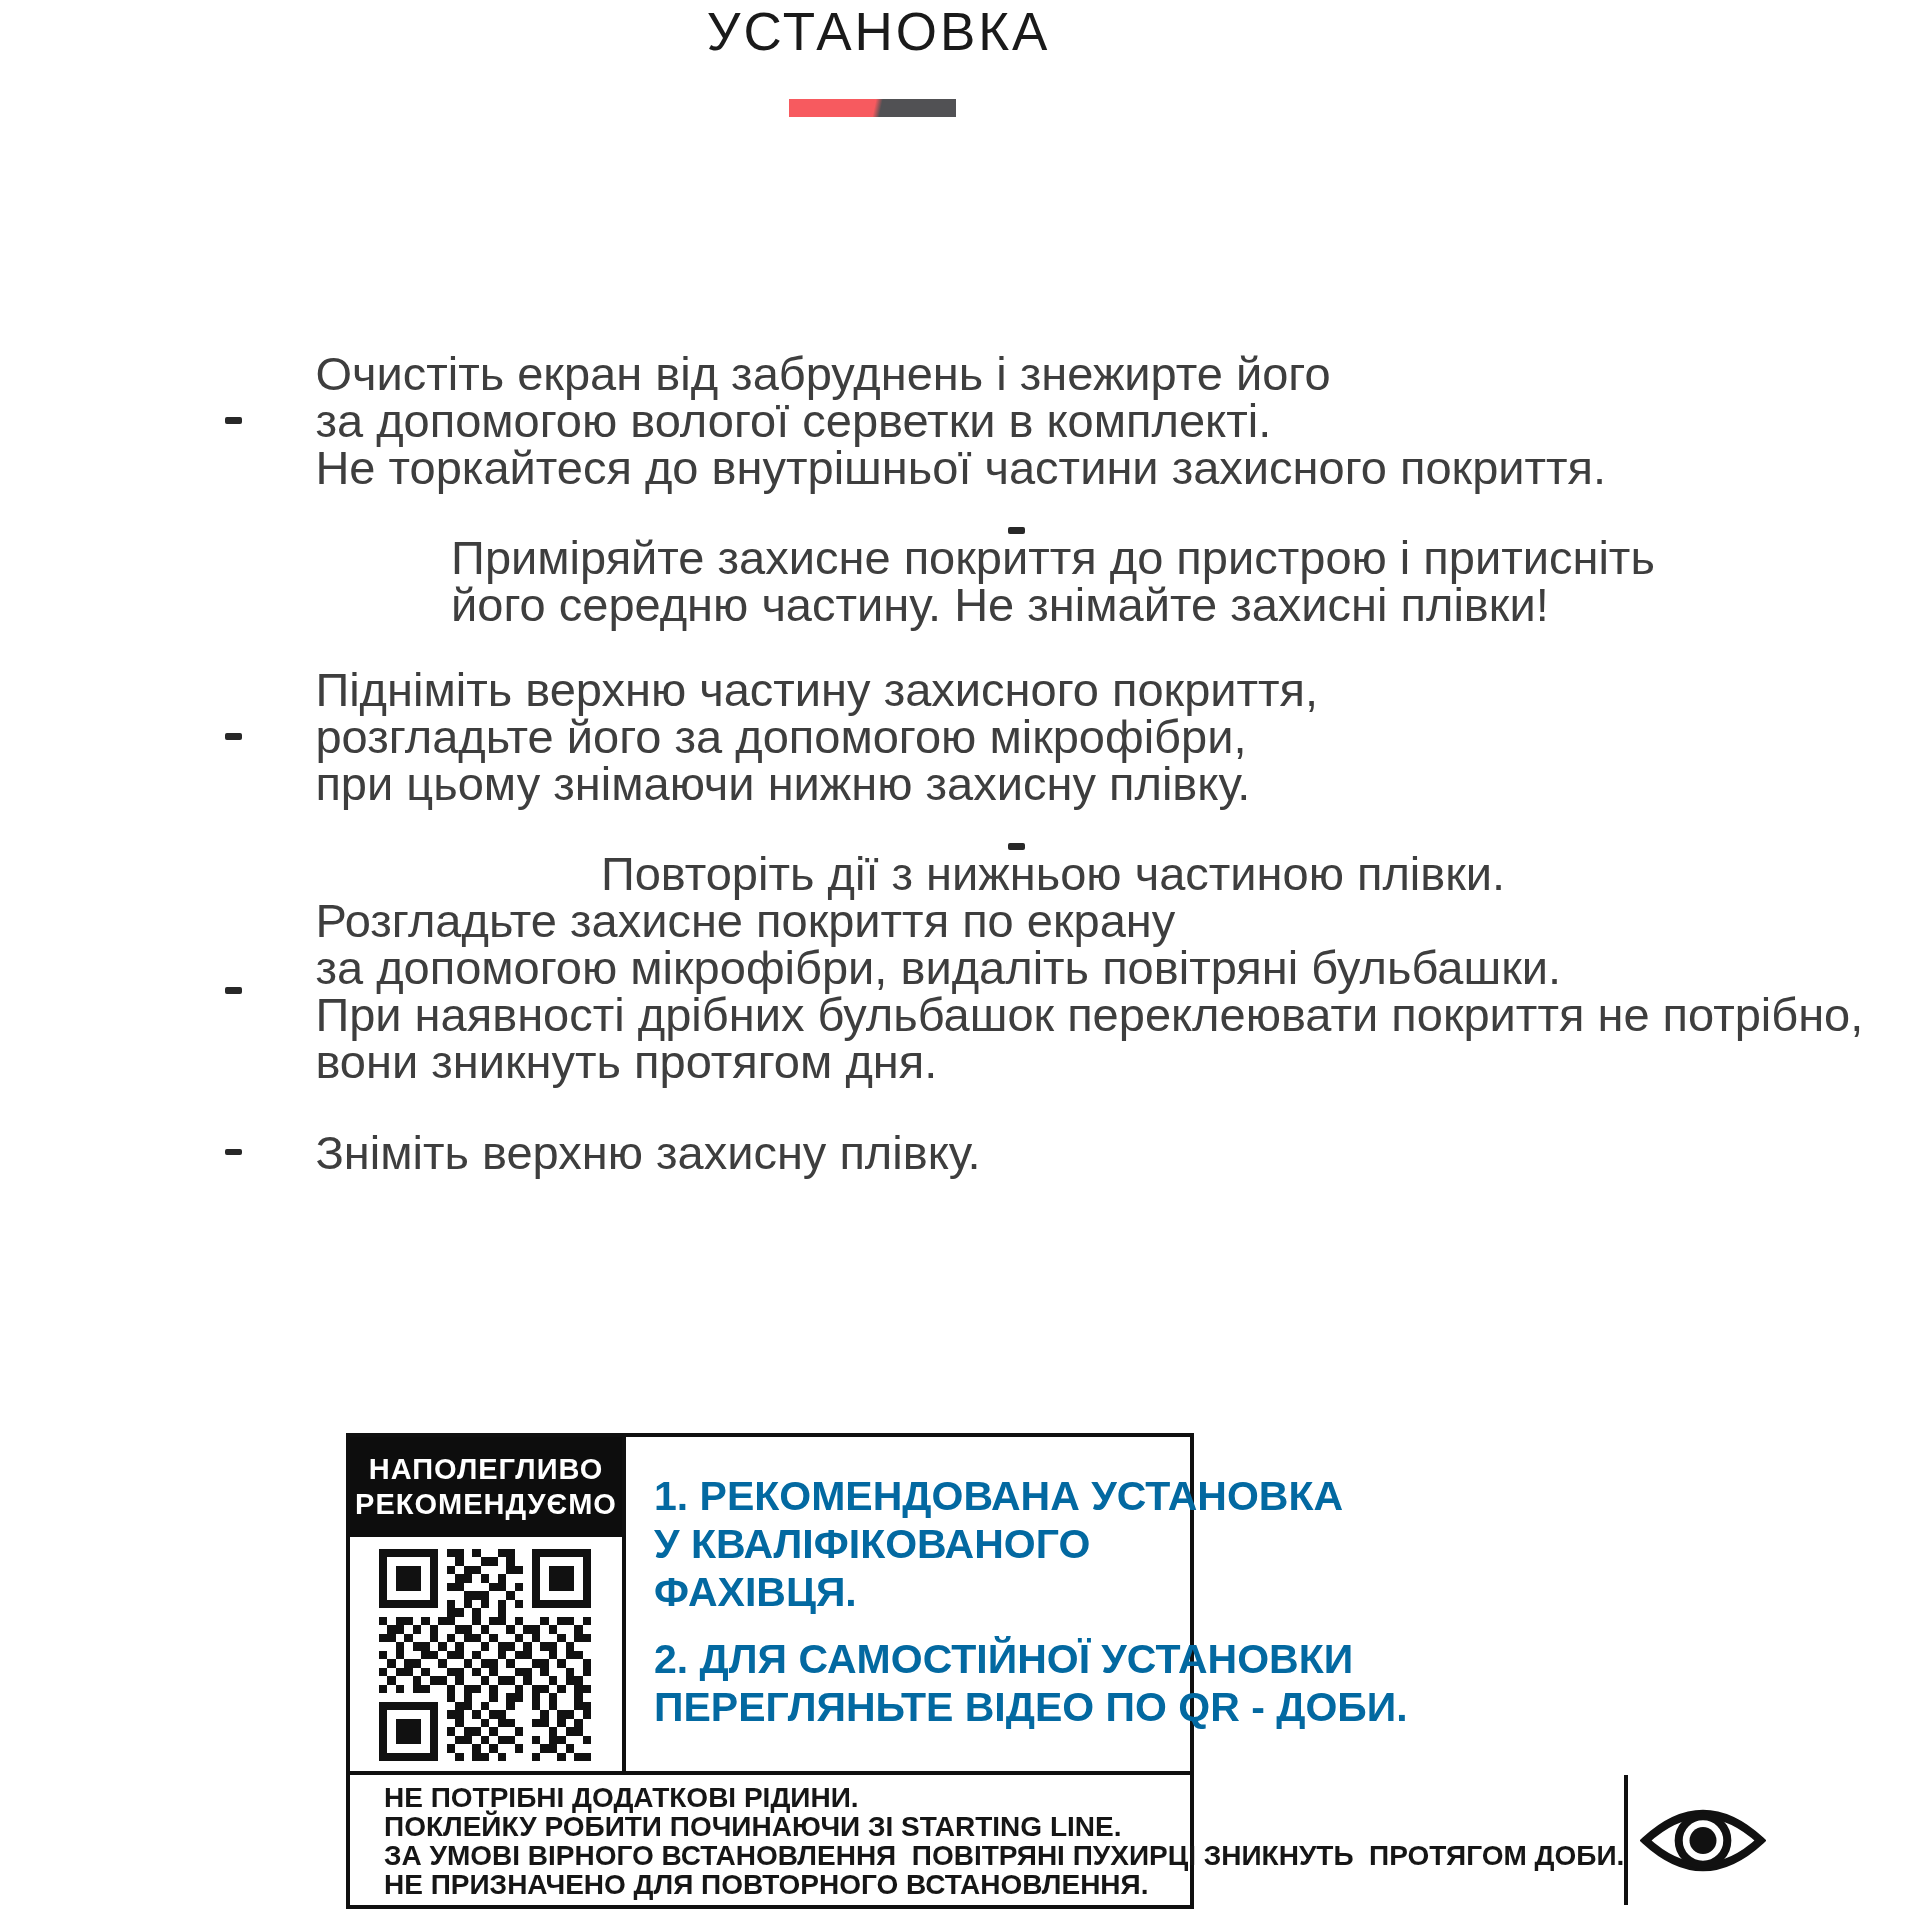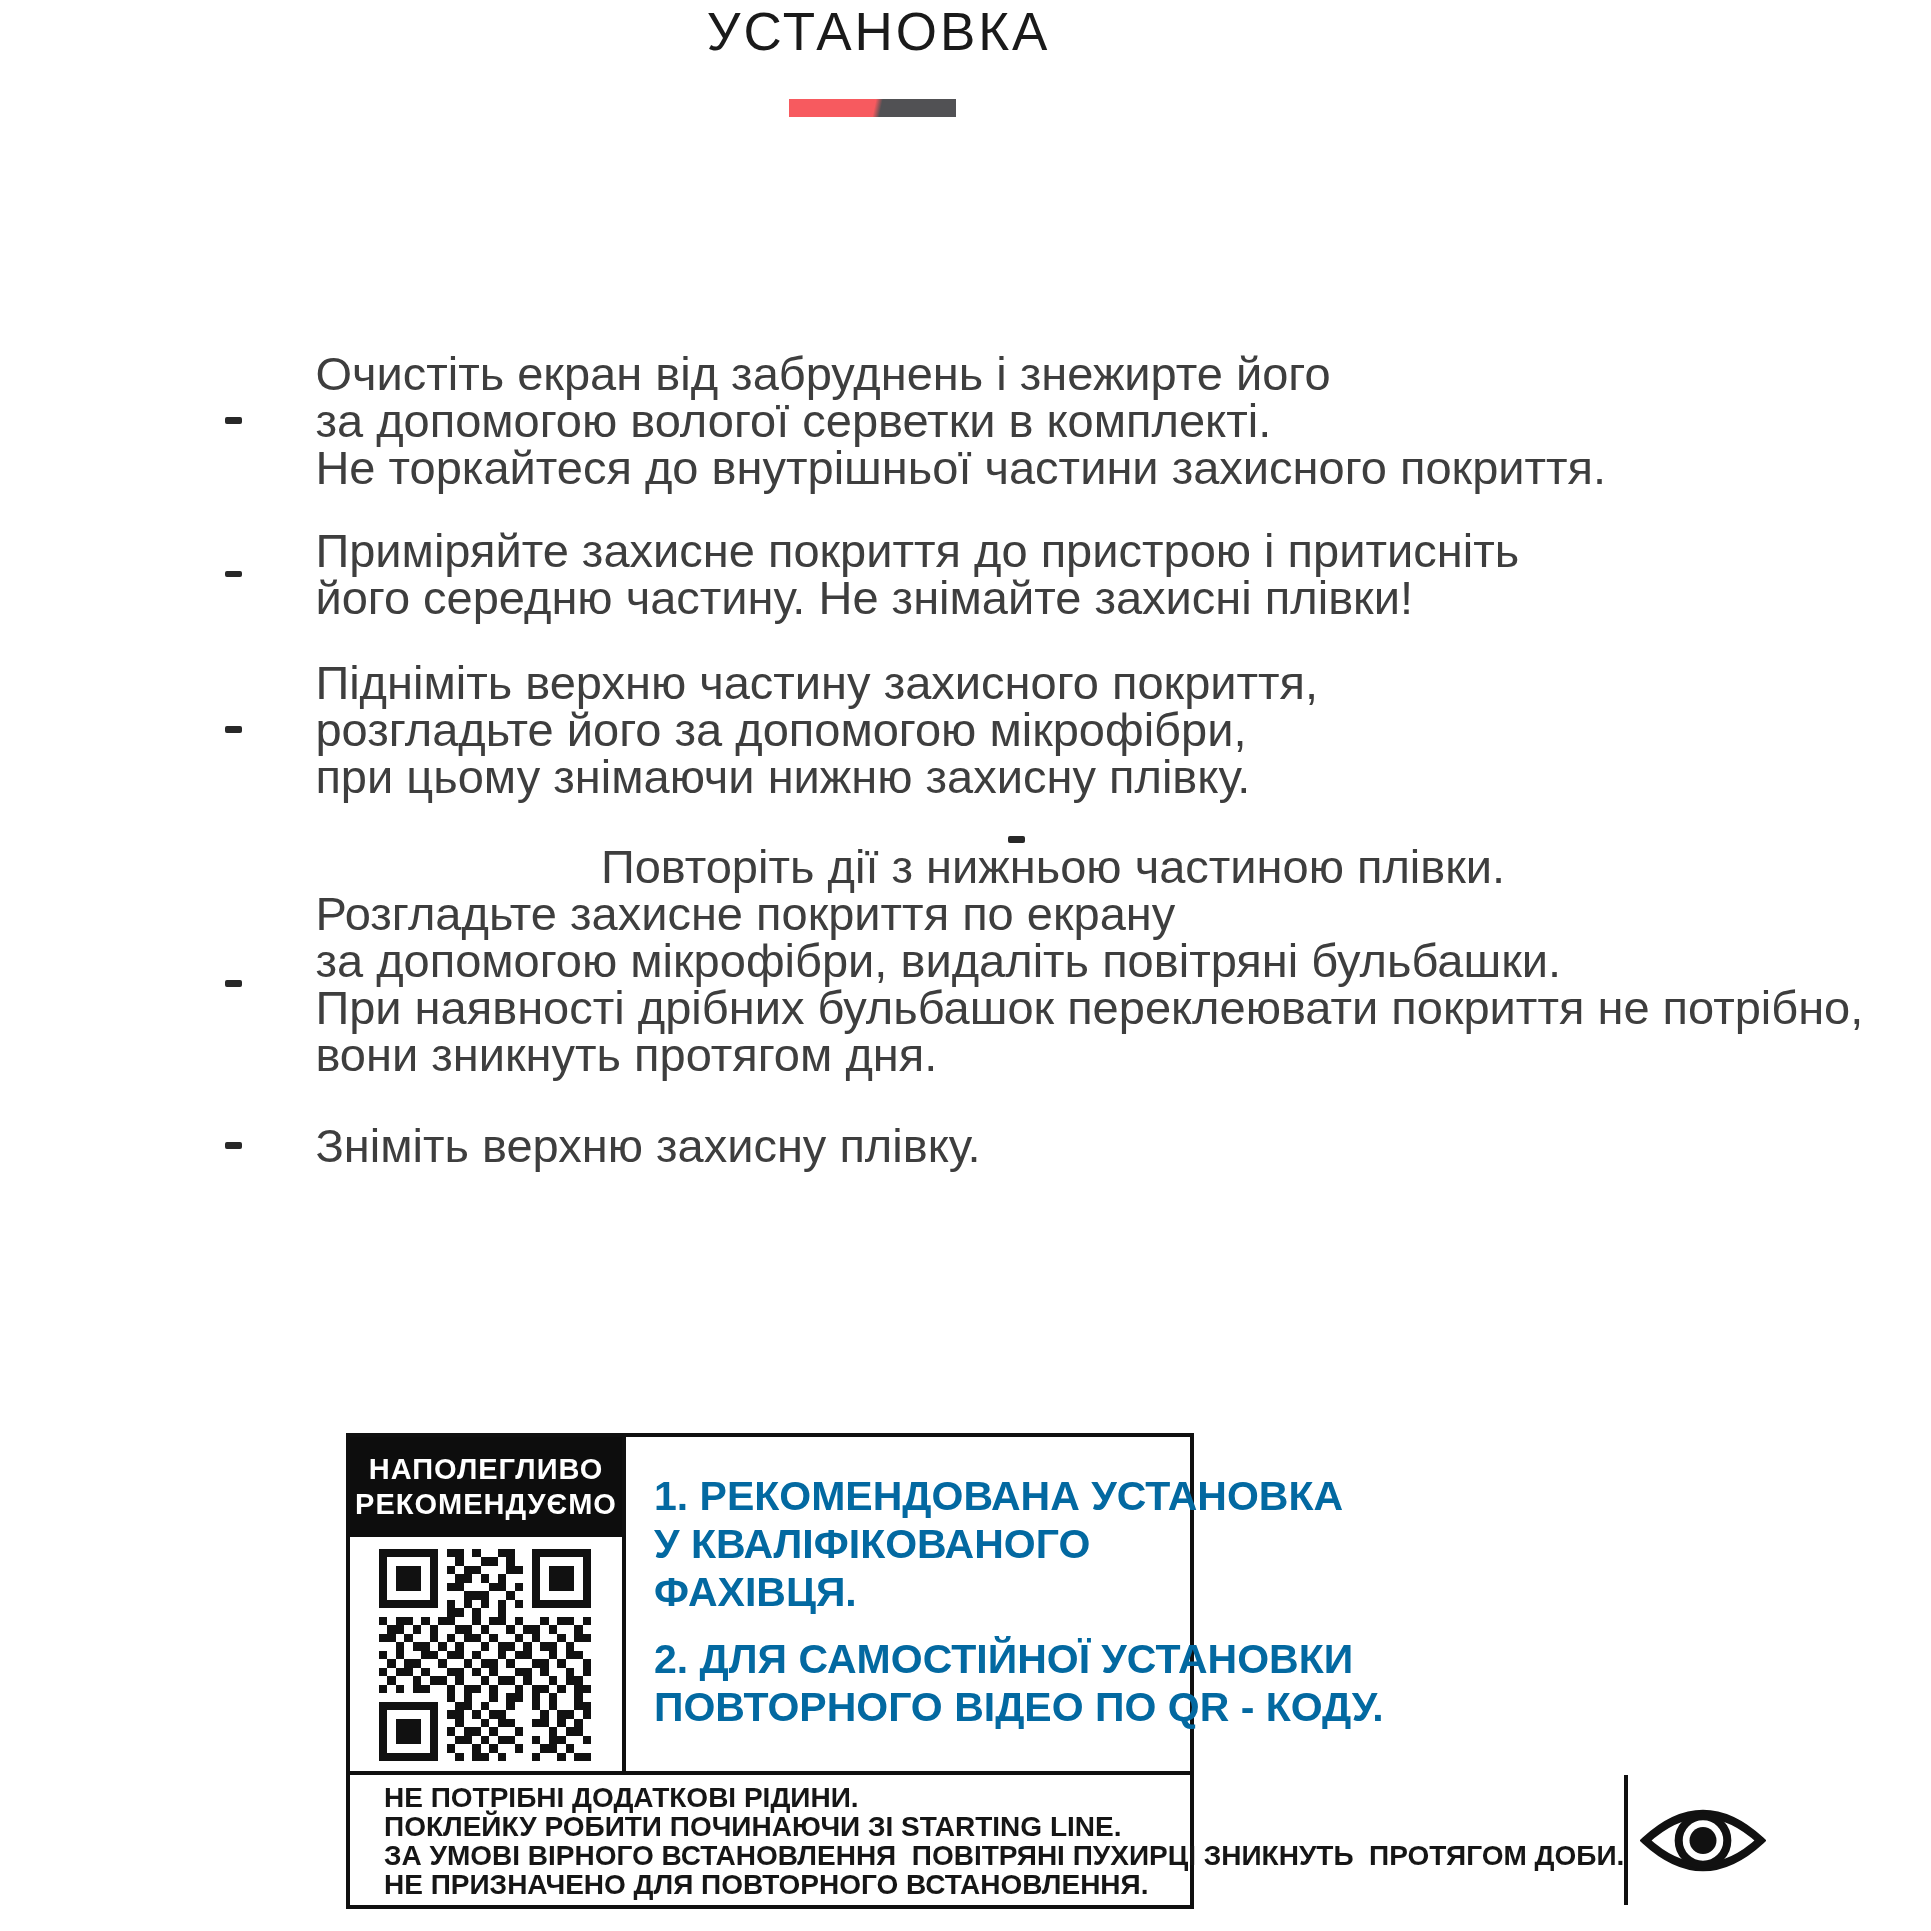--- a/index.html
+++ b/index.html
@@ -16,21 +16,21 @@
   }
   .accent-bar{
     position:absolute;left:789px;top:99px;width:167px;height:18.3px;
     background:linear-gradient(102deg,#f75a5f 0 51%,#515154 55% 100%);
   }
 
   
   .steps{position:absolute;left:225px;top:350px;width:1583px;}
   .step{display:flex;align-items:center;}
   .step:nth-child(1){margin-bottom:36px;}
-  .step:nth-child(2){margin-bottom:38px;}
+  .step:nth-child(2){margin-bottom:38px;flex-direction:column;}
   .step:nth-child(3){margin-bottom:36px;}
   .step:nth-child(4){flex-direction:column;}
   .step:nth-child(5){margin-bottom:44px;}
   .dash{flex:0 0 auto;width:17.4px;height:6.8px;border-radius:1.9px;background:#282828;}
   .step-lines{margin-left:73px;}
   .step-line{
     font-size:47px;line-height:47px;color:#3e3e3e;white-space:nowrap;
   }
 
   
@@ -768,21 +768,21 @@
   </div>
 
   <div class="right-col" id="box-items">
       <div class="box-item">
         <div class="box-line">1. РЕКОМЕНДОВАНА УСТАНОВКА</div>
         <div class="box-line">У КВАЛІФІКОВАНОГО</div>
         <div class="box-line">ФАХІВЦЯ.</div>
       </div>
       <div class="box-item">
         <div class="box-line">2. ДЛЯ САМОСТІЙНОЇ УСТАНОВКИ</div>
-        <div class="box-line">ПОВТОРНОГО ВІДЕО ПО QR - КОДУ.</div>
+        <div class="box-line">ПЕРЕГЛЯНЬТЕ ВІДЕО ПО QR - ДОБИ.</div>
       </div>
     </div>
 
   <div class="strip">
     <div class="strip-text" id="strip-text">
         <div class="strip-line">НЕ ПОТРІБНІ ДОДАТКОВІ РІДИНИ.</div>
         <div class="strip-line">ПОКЛЕЙКУ РОБИТИ ПОЧИНАЮЧИ ЗІ STARTING LINE.</div>
         <div class="strip-line">ЗА УМОВІ ВІРНОГО ВСТАНОВЛЕННЯ  ПОВІТРЯНІ ПУХИРЦІ ЗНИКНУТЬ  ПРОТЯГОМ ДОБИ.</div>
         <div class="strip-line">НЕ ПРИЗНАЧЕНО ДЛЯ ПОВТОРНОГО ВСТАНОВЛЕННЯ.</div>
       </div>

